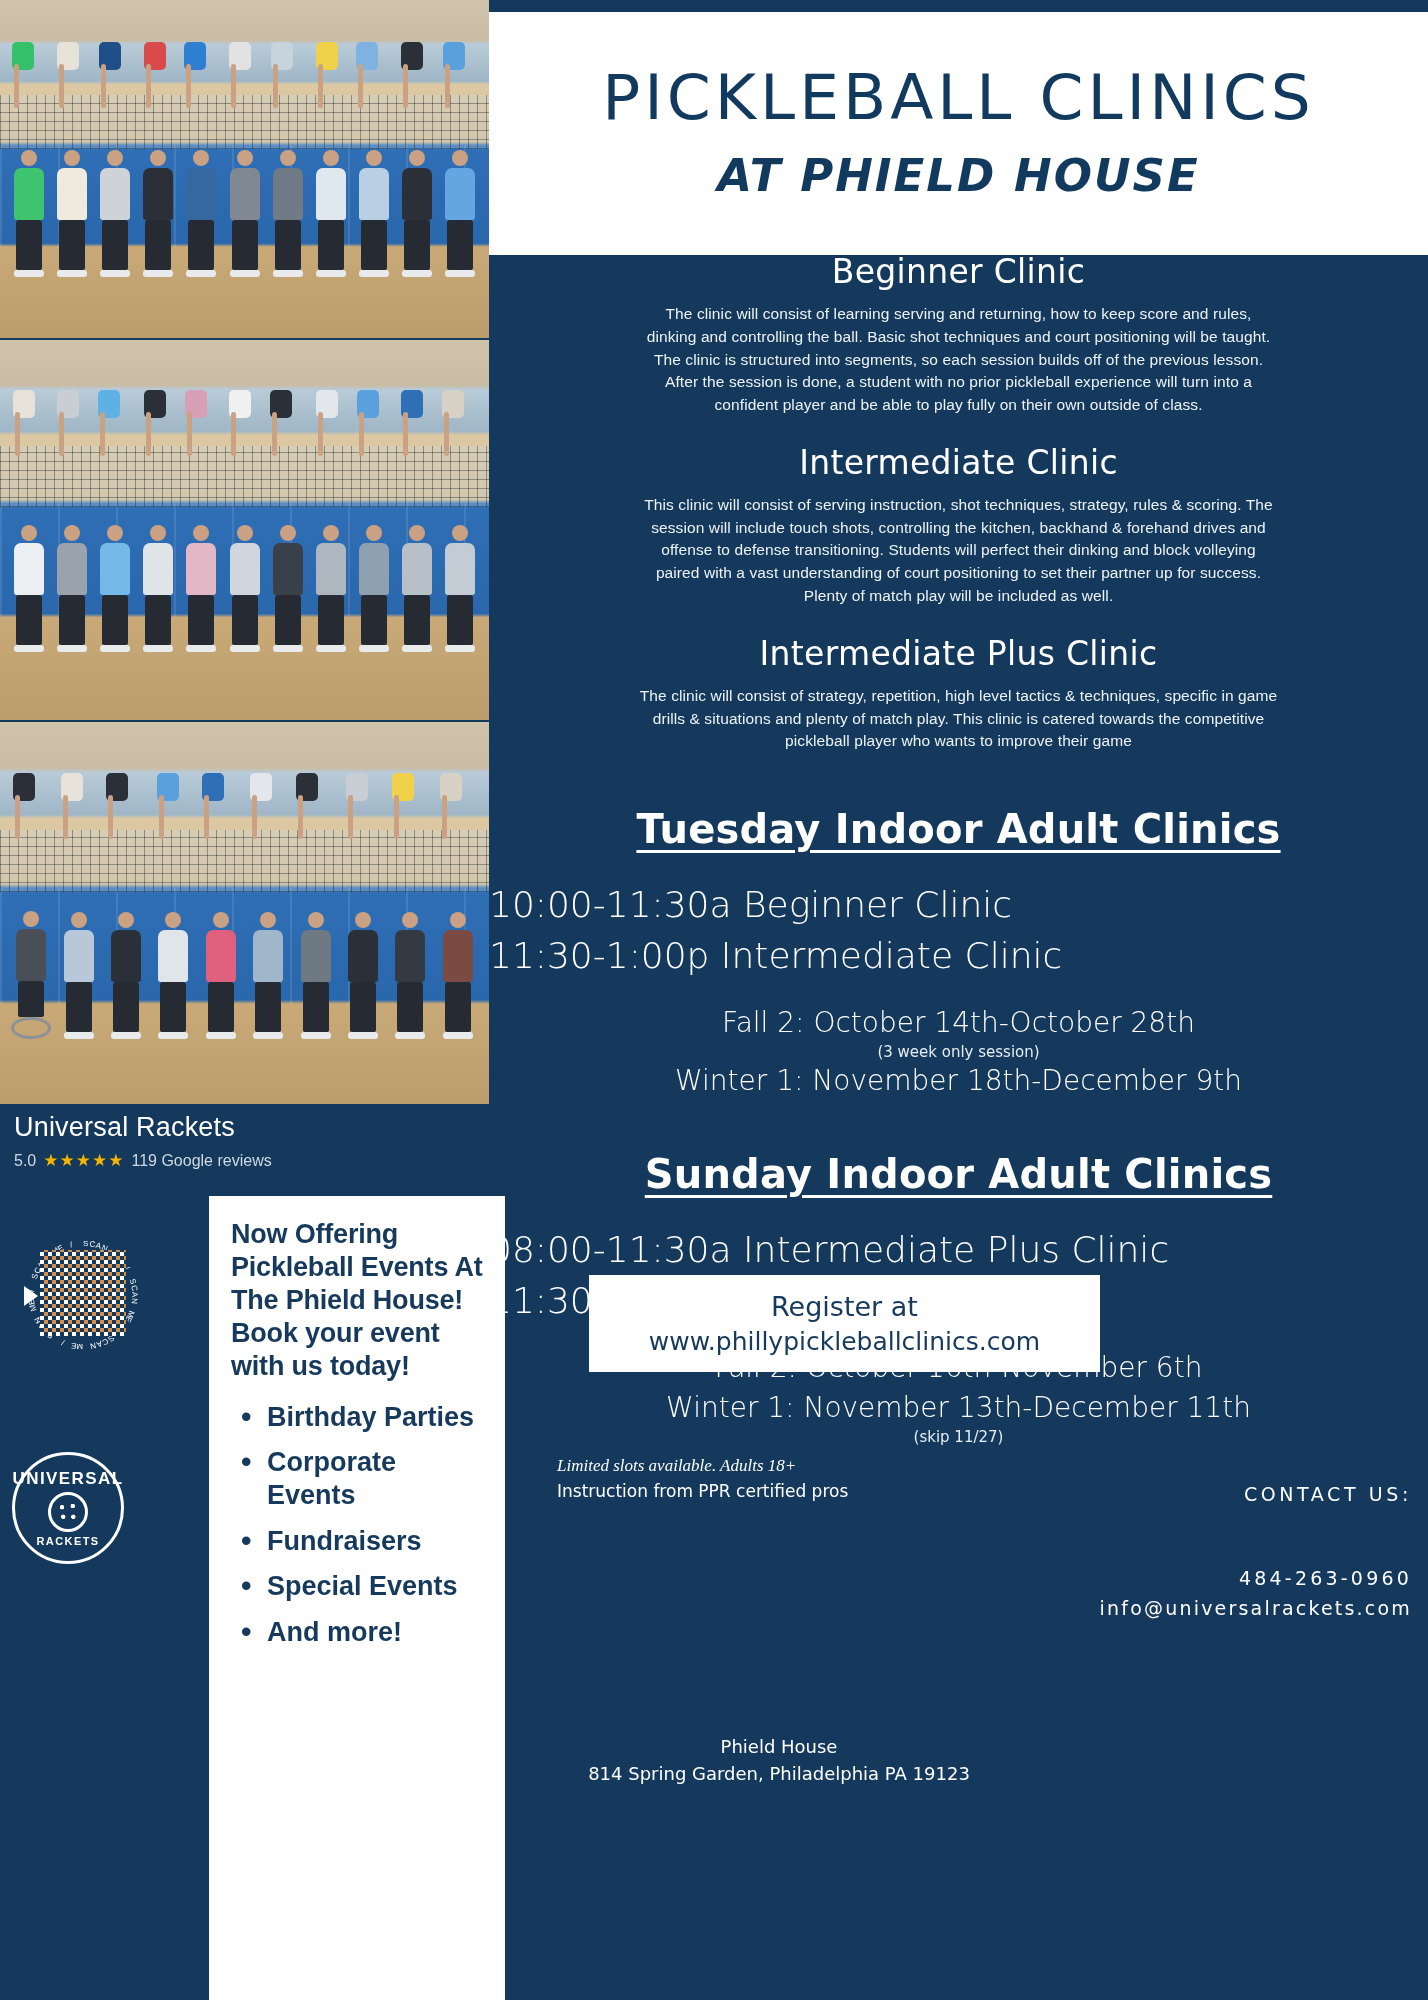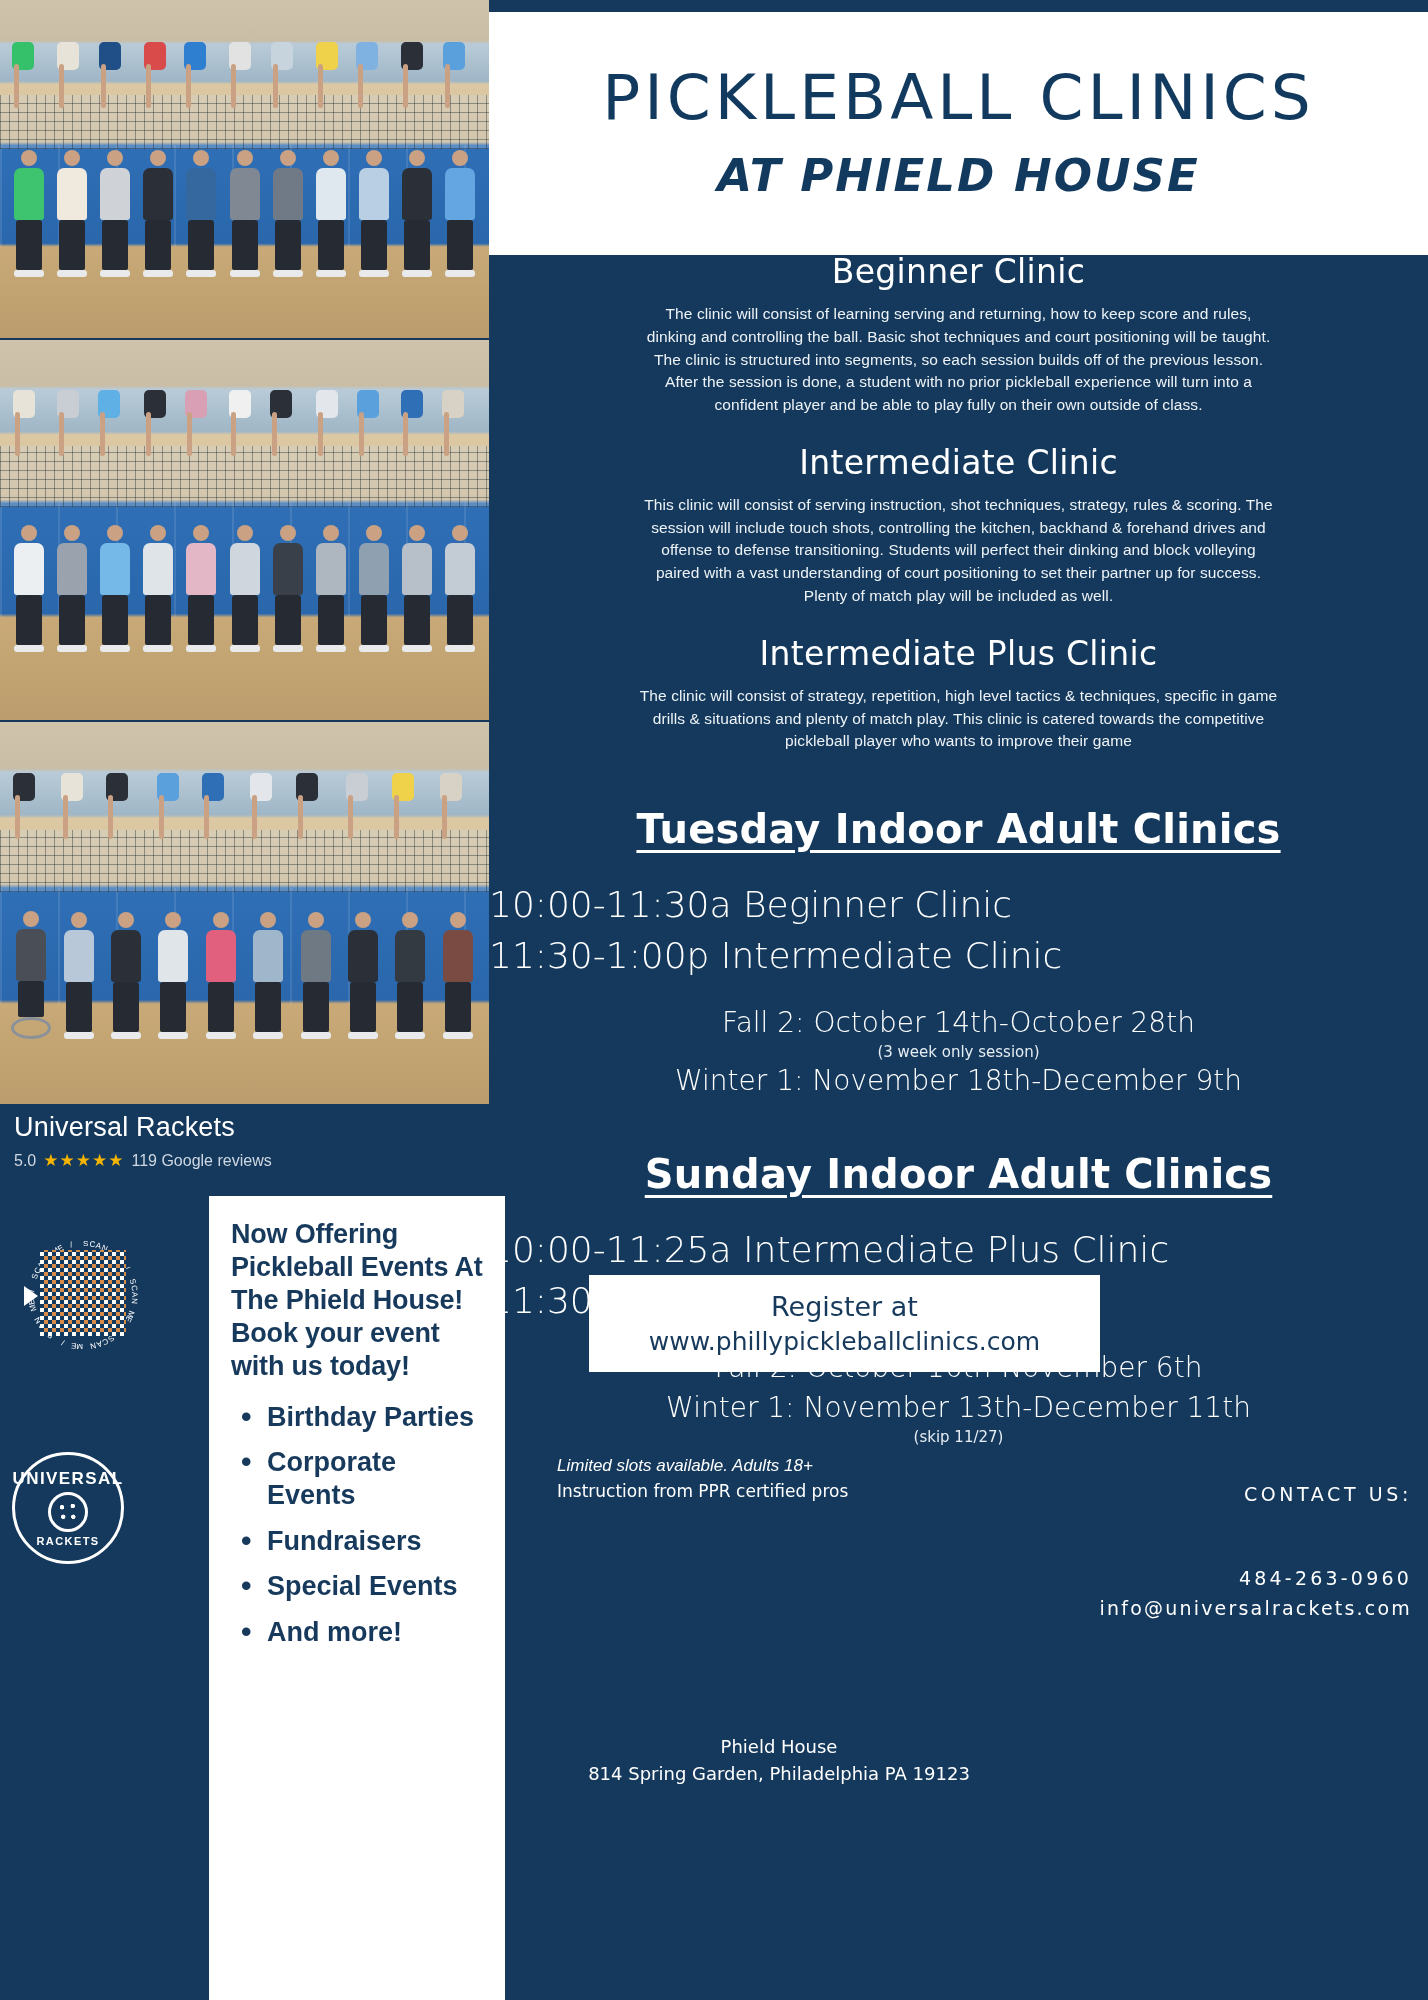--- a/index.html
+++ b/index.html
@@ -159,21 +159,21 @@
   .register-box {
     position: absolute; left: 100px; top: 1032px; width: 511px; height: 97px;
     background: #fff; display: flex; flex-direction: column;
     align-items: center; justify-content: center; gap: 5px;
   }
   .reg-line1 { color: #16395c; font-size: 27px; font-family: "DejaVu Sans", sans-serif; }
   .reg-line2 { color: #16395c; font-size: 25px; font-family: "DejaVu Sans", sans-serif; }
 
   
   .foot-note { position: absolute; left: 68px; top: 1213px; width: 440px; }
-  .foot-italic { color: #fff; font-size: 17px; font-style: italic; font-family: Liberation Sans, sans-serif; margin-bottom: 5px; }
+  .foot-italic { color: #fff; font-size: 17px; font-style: italic; font-family: Liberation Serif, serif; margin-bottom: 5px; }
   .foot-plain { color: #fff; font-size: 17px; font-family: "DejaVu Sans", sans-serif; }
   .foot-addr { position: absolute; left: 40px; top: 1490px; width: 500px; text-align: center; }
   .foot-addr div { color: #fff; font-size: 18px; font-family: "DejaVu Sans", sans-serif; line-height: 1.5; }
   .contact-block { position: absolute; right: 16px; top: 1240px; text-align: right; }
   .contact-title { color: #fff; font-size: 19px; letter-spacing: 3.6px; font-family: "DejaVu Sans", sans-serif; }
   .contact-phone { color: #fff; font-size: 19px; letter-spacing: 3.2px; font-family: "DejaVu Sans", sans-serif; margin-top: 62px; }
   .contact-mail { color: #fff; font-size: 19px; letter-spacing: 2.2px; font-family: "DejaVu Sans", sans-serif; margin-top: 8px; }
 </style>
 </head>
 <body>
@@ -572,21 +572,21 @@
       <div class="time-line">11:30-1:00p Intermediate Clinic</div>
       <div style="height:22px"></div>
       <div class="date-line">Fall 2: October 14th-October 28th</div>
       <div class="note-line">(3 week only session)</div>
       <div class="date-line">Winter 1: November 18th-December 9th</div>
     </div>
 
     <div style="padding-top:50px">
       <div class="day-h">Sunday Indoor Adult Clinics</div>
       <div style="height:27px"></div>
-      <div class="time-line">10:00-11:25a Intermediate Plus Clinic</div>
+      <div class="time-line">08:00-11:30a Intermediate Plus Clinic</div>
       <div class="time-line">11:30-1:00p Beginner Clinic</div>
       <div style="height:22px"></div>
       <div class="date-line">Fall 2: October 16th-November 6th</div>
       <div class="date-line">Winter 1: November 13th-December 11th</div>
       <div class="note-line">(skip 11/27)</div>
     </div>
 
     <div class="register-box">
       <div class="reg-line1">Register at</div>
       <div class="reg-line2">www.phillypickleballclinics.com</div>

